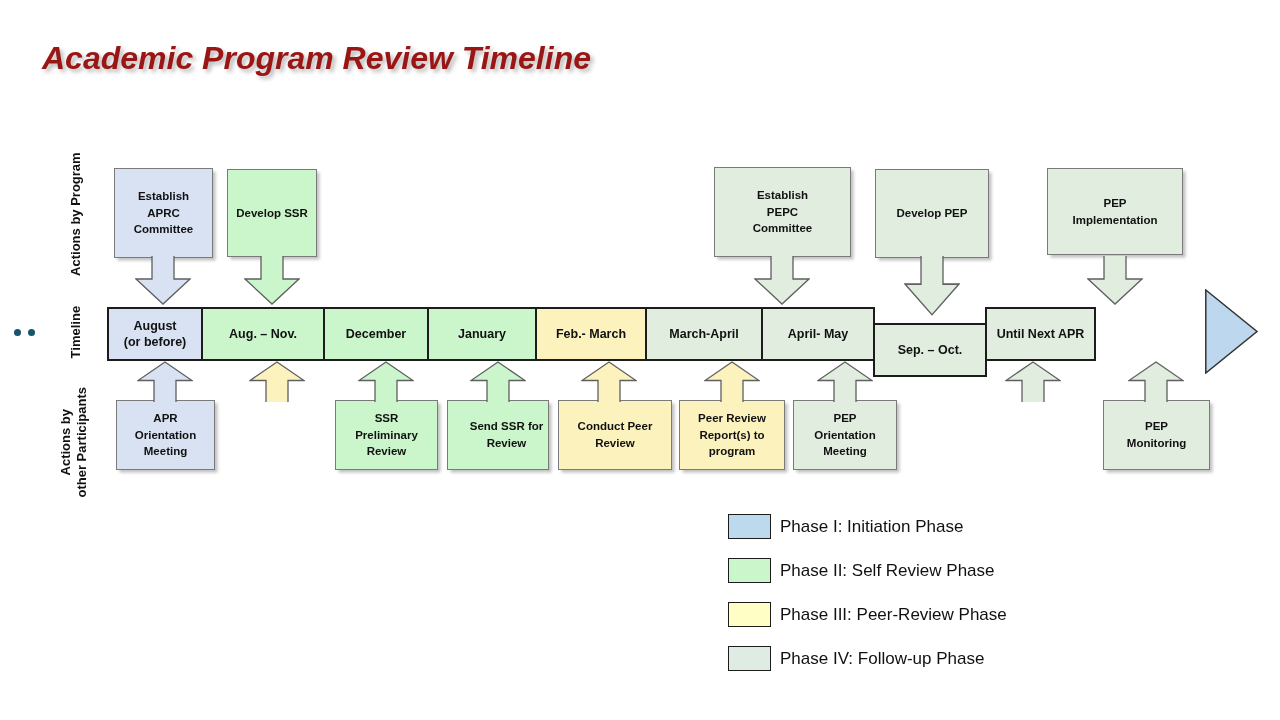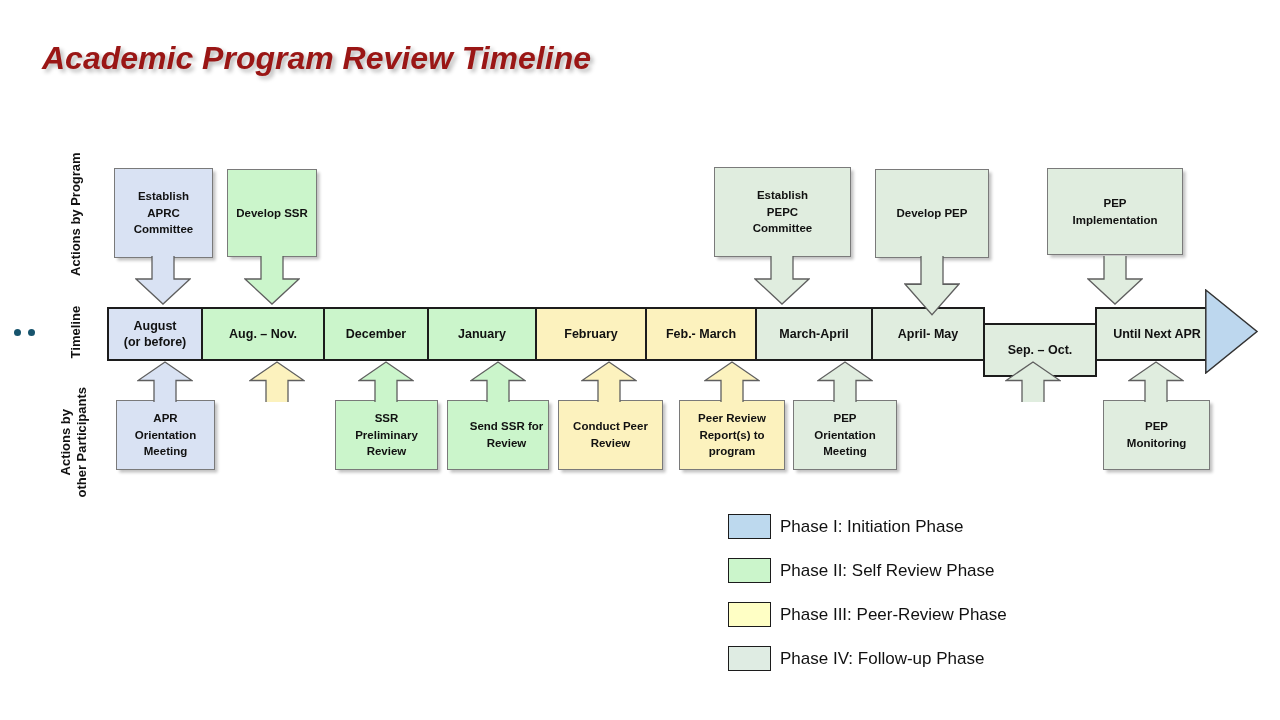--- a/index.html
+++ b/index.html
@@ -65,26 +65,25 @@
 
   <span class="dot" style="left: 14px; top: 329px; --pc: #17546D;"></span>
   <span class="dot" style="left: 28px; top: 329px; --pc: #17546D;"></span>
 
   <div class="timeline-row">
     <div class="seg" style="width: 96px; --pc: #D9E2F3;">August
 (or before)</div>
     <div class="seg" style="width: 124px; --pc: #CBF5CB;">Aug. – Nov.</div>
     <div class="seg" style="width: 106px; --pc: #CBF5CB;">December</div>
     <div class="seg" style="width: 110px; --pc: #CBF5CB;">January</div>
-    <div class="seg" style="width: 112px; --pc: #FCF2BE;">February</div>
     <div class="seg" style="width: 112px; --pc: #FCF2BE;">Feb.- March</div>
     <div class="seg" style="width: 118px; --pc: #E0EDDF;">March-April</div>
     <div class="seg" style="width: 114px; --pc: #E0EDDF;">April- May</div>
     <div class="seg" style="width: 114px; margin-top: 16px; --pc: #E0EDDF;">Sep. – Oct.</div>
-    <div class="seg" style="width: 124px; --pc: #E0EDDF;">Until Next APR</div>
+    <div class="seg" style="width: 111px; --pc: #E0EDDF;">Until Next APR</div>
   </div>
   <svg class="arrowhead" style="left: 1205px; top: 289px; --pc: #BDD7EE;" width="54" height="85" viewBox="0 0 54 85">
     <polygon points="0.8,1 52,42.5 0.8,84"></polygon>
   </svg>
 
   <div class="action-box" style="left: 114px; top: 168px; width: 99px; height: 90px; --pc: #D9E2F3;">Establish
 APRC
 Committee</div>
   <div class="action-box" style="left: 227px; top: 169px; width: 90px; height: 88px; --pc: #CBF5CB;">Develop SSR</div>
   <div class="action-box" style="left: 714px; top: 167px; width: 137px; height: 90px; --pc: #E0EDDF;">Establish
@@ -111,21 +110,21 @@
     </svg>
 
   <div class="action-box" style="left: 116px; top: 400px; width: 99px; height: 70px; --pc: #D9E2F3;">APR
 Orientation
 Meeting</div>
   <div class="action-box" style="left: 335px; top: 400px; width: 103px; height: 70px; --pc: #CBF5CB;">SSR
 Preliminary
 Review</div>
   <div class="action-box" style="left: 447px; top: 400px; width: 102px; height: 70px; padding-left: 19px; --pc: #CBF5CB;">Send SSR for
 Review</div>
-  <div class="action-box" style="left: 558px; top: 400px; width: 105px; height: 70px; --pc: #FCF2BE;">Conduct Peer
+  <div class="action-box" style="left: 558px; top: 400px; width: 114px; height: 70px; --pc: #FCF2BE;">Conduct Peer
 Review</div>
   <div class="action-box" style="left: 679px; top: 400px; width: 106px; height: 70px; --pc: #FCF2BE;">Peer Review
 Report(s) to
 program</div>
   <div class="action-box" style="left: 793px; top: 400px; width: 104px; height: 70px; --pc: #E0EDDF;">PEP
 Orientation
 Meeting</div>
   <div class="action-box" style="left: 1103px; top: 400px; width: 107px; height: 70px; --pc: #E0EDDF;">PEP
 Monitoring</div>
 

